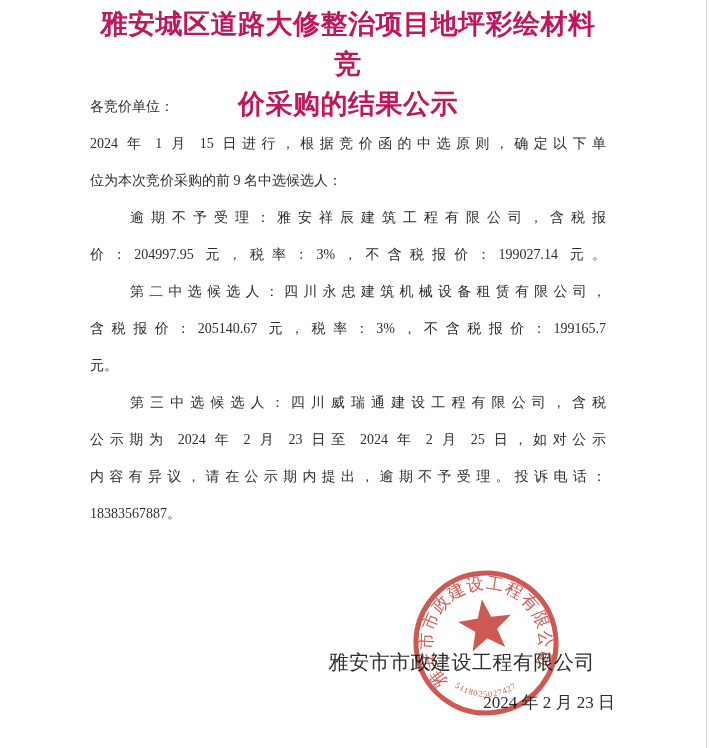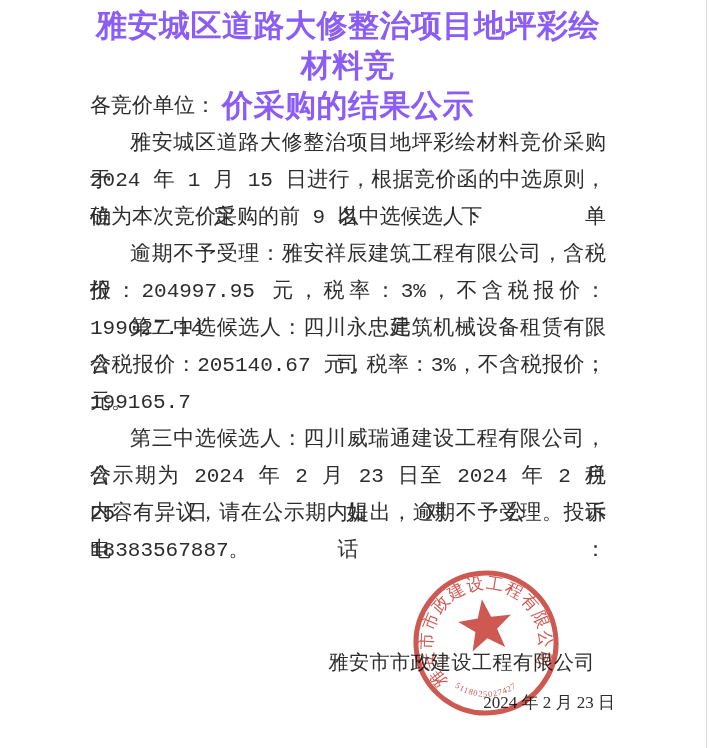--- a/index.html
+++ b/index.html
@@ -18,34 +18,33 @@
     position: absolute;
     top: 0; right: 3px;
     width: 1px; height: 748px;
     background: #d9d9d9;
   }
   .doc-title {
     position: absolute;
     left: 90px; top: 6px;
     width: 516px;
     text-align: center;
-    font-family: Liberation Serif, serif;
+    font-family: Liberation Mono, monospace;
     font-weight: 700;
-    font-size: 31px;
+    font-size: 27px;
     line-height: 40px;
-    color: #8b5cf6;
+    color: #be185d;
     letter-spacing: 0.5px;
   }
   .body-text {
     position: absolute;
     left: 90px; top: 88px;
     width: 516px;
-    font-size: 21px;
+    font-size: 14px;
     line-height: 37px;
-    font-family: Liberation Mono, monospace;
   }
   .bline {
     height: 37px;
     white-space: nowrap;
     text-align: left;
   }
   .bline.fill {
     white-space: normal;
     text-align: justify;
     text-align-last: justify;
@@ -82,21 +81,20 @@
 
 <div id="page">
 
   <div class="doc-title">
     <div>雅安城区道路大修整治项目地坪彩绘材料竞</div>
     <div>价采购的结果公示</div>
   </div>
 
   <div class="body-text">
       <div class="bline">各竞价单位：</div>
-      <div class="bline indent fill">雅安城区道路大修整治项目地坪彩绘材料竞价采购于</div>
       <div class="bline fill">2024 年 1 月 15 日进行，根据竞价函的中选原则，确定以下单</div>
       <div class="bline">位为本次竞价采购的前 9 名中选候选人：</div>
       <div class="bline indent fill">逾期不予受理：雅安祥辰建筑工程有限公司，含税报</div>
       <div class="bline fill">价：204997.95 元，税率：3%，不含税报价：199027.14 元。</div>
       <div class="bline indent fill">第二中选候选人：四川永忠建筑机械设备租赁有限公司，</div>
       <div class="bline fill">含税报价：205140.67 元，税率：3%，不含税报价：199165.7</div>
       <div class="bline">元。</div>
       <div class="bline indent fill">第三中选候选人：四川威瑞通建设工程有限公司，含税</div>
       <div class="bline fill">公示期为 2024 年 2 月 23 日至 2024 年 2 月 25 日，如对公示</div>
       <div class="bline fill">内容有异议，请在公示期内提出，逾期不予受理。投诉电话：</div>

